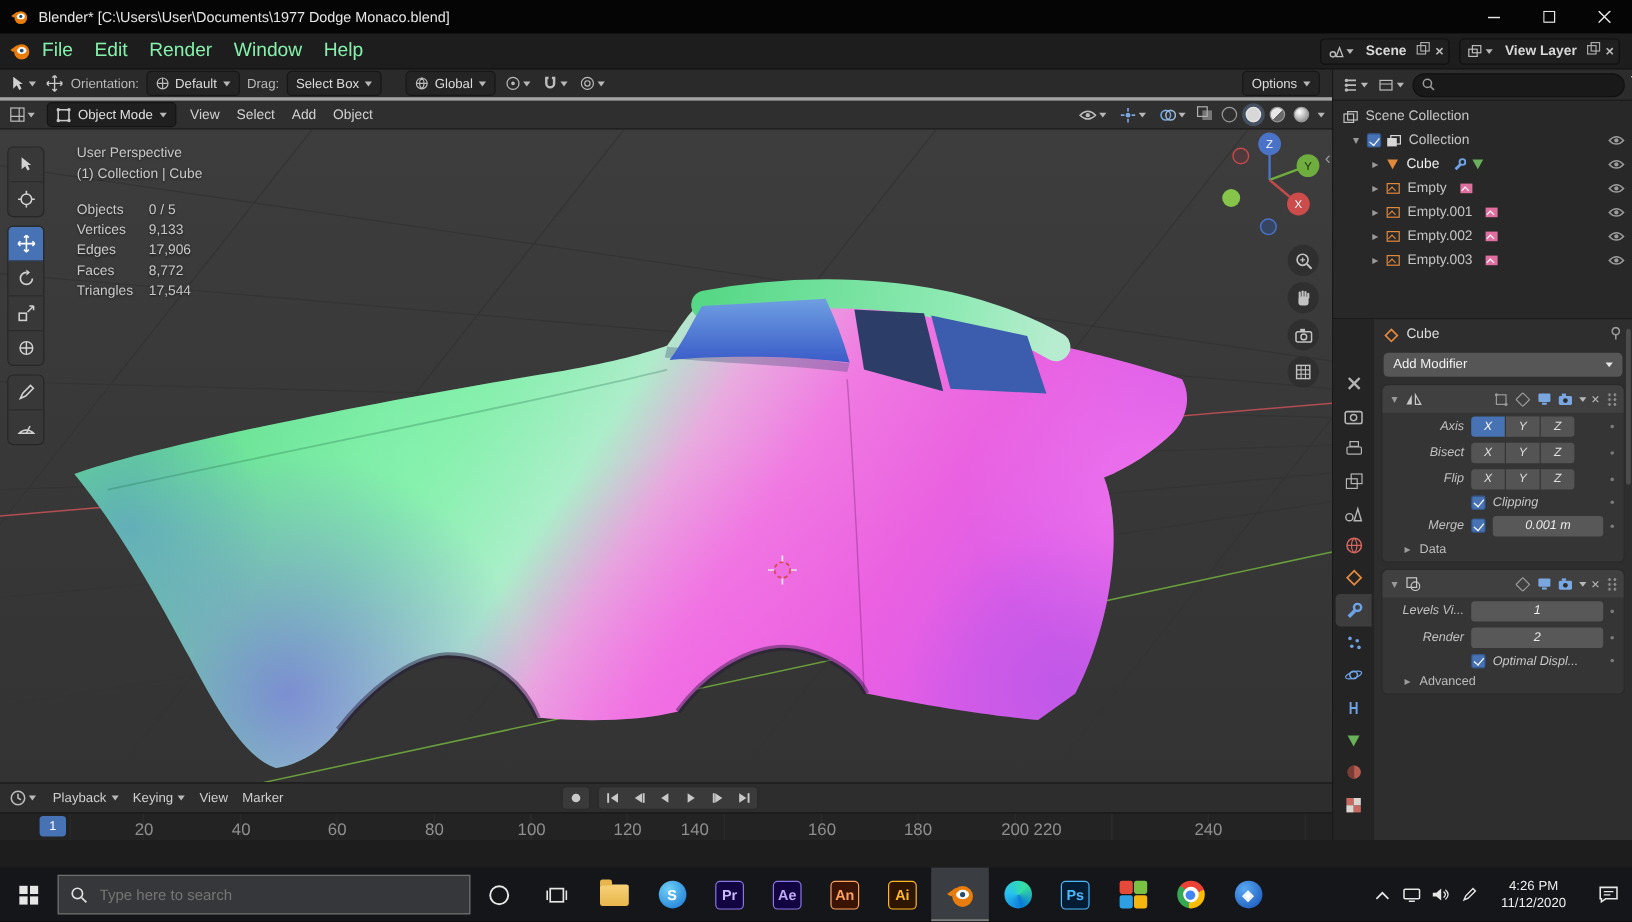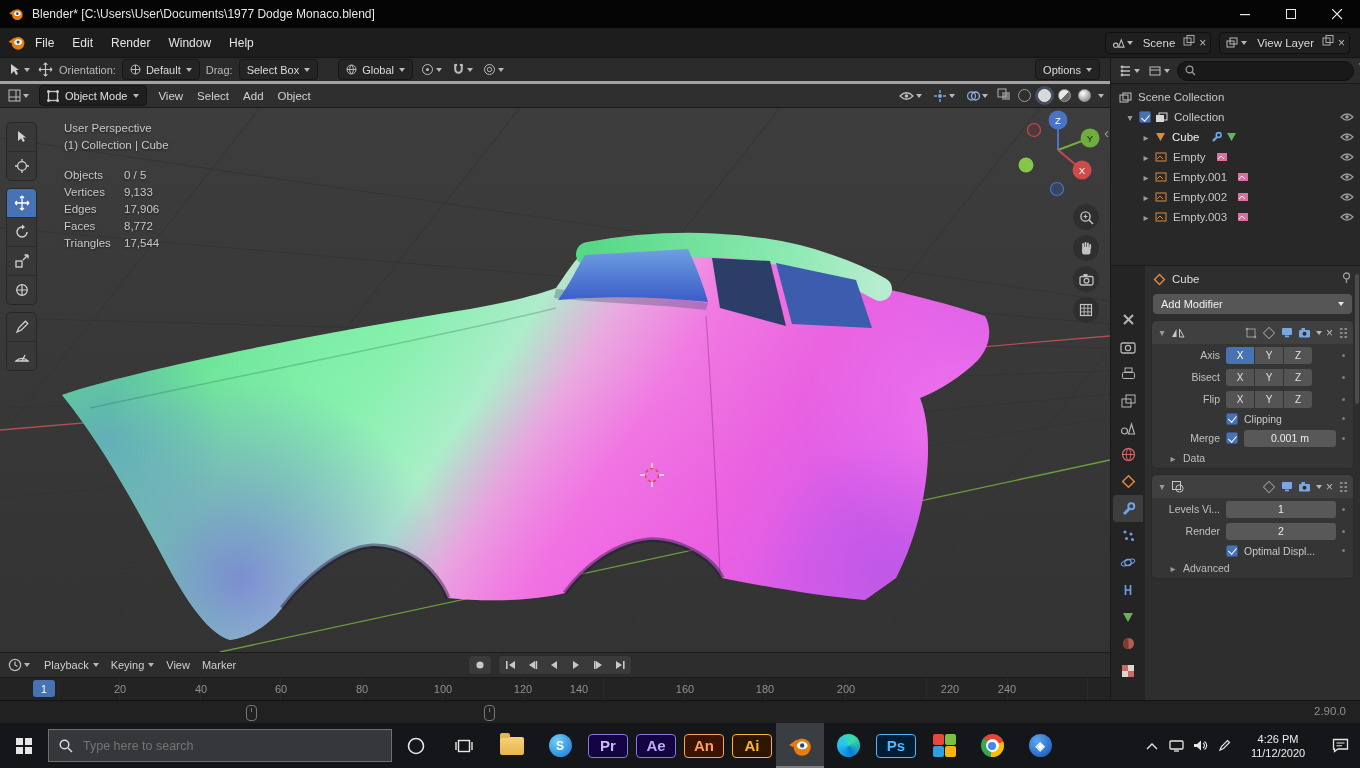--- a/index.html
+++ b/index.html
@@ -6,25 +6,25 @@
   #root{position:relative;width:1360px;height:768px;overflow:hidden;font-family:"Liberation Sans",sans-serif;font-size:12px;color:#d0d0d0;background:#1d1d1d;}
   .abs{position:absolute;}
   .cv{width:0;height:0;border-left:3.5px solid transparent;border-right:3.5px solid transparent;border-top:4px solid #b8b8b8;display:inline-block;flex-shrink:0;}
   
   .titlebar{left:0;top:0;width:1360px;height:28px;background:#050505;display:flex;align-items:center;color:#e6e6e6;}
   .titlebar .t-title{margin-left:8px;font-size:12px;}
   .wbtns{margin-left:auto;display:flex;height:28px;}
   .wbtn{width:46px;height:28px;display:flex;align-items:center;justify-content:center;}
   
   .topbar{left:0;top:28px;width:1360px;height:30px;background:#1d1d1d;display:flex;align-items:center;border-bottom:1px solid #131313;box-sizing:border-box;}
-  .menu-item{padding:0 9px;color:#e5e5e5;font-size:12px;cursor:default;}
+  .menu-item{padding:0 9px;color:#86efac;font-size:16px;cursor:default;}
   .wtabs{display:flex;align-items:flex-end;height:30px;margin-left:14px;}
   .wtab{padding:6px 10px 7px;font-size:11.5px;color:#999;border-radius:5px 5px 0 0;}
   .wtab.active{background:#3d3d3d;color:#e8e8e8;}
-  .idpill{display:flex;align-items:center;background:#1f1f1f;border:1px solid #101010;border-radius:4px;height:20px;padding:0 4px;gap:4px;}
+  .idpill{display:flex;align-items:center;background:#1f1f1f;border:1px solid #101010;border-radius:4px;height:20px;padding:0 4px;gap:4px;font-weight:bold;}
   .idpill .txt{color:#d8d8d8;font-size:11.5px;padding:0 4px;}
   .iconbtn{display:flex;align-items:center;gap:2px;padding:0 2px;}
   
   .toolsettings{left:0;top:58px;width:1110px;height:26px;background:#2a2a2a;border-bottom:3px solid #a3a3a3;box-sizing:border-box;display:flex;align-items:center;gap:6px;padding:0 6px;}
   .ts-label{color:#b9b9b9;font-size:11px;}
   .dd{display:flex;align-items:center;gap:5px;background:#242424;border:1px solid #171717;border-radius:4px;height:19px;padding:0 7px;font-size:11px;color:#dcdcdc;}
   
   .outheader{left:1110px;top:58px;width:250px;height:26px;background:#2c2c2c;border-bottom:1px solid #191919;border-left:1px solid #181818;box-sizing:border-box;display:flex;align-items:center;gap:5px;padding:0 6px;}
   .searchbox{flex:1;display:flex;align-items:center;gap:4px;background:#191919;border:1px solid #101010;border-radius:10px;height:18px;padding:0 7px;}
   .searchbox input{flex:1;background:transparent;border:none;outline:none;color:#ccc;font-size:11px;min-width:0;}
@@ -50,21 +50,21 @@
   .navbtn{width:26px;height:26px;border-radius:50%;background:rgba(44,44,44,.75);display:flex;align-items:center;justify-content:center;}
   .navcol{right:11px;top:96px;display:flex;flex-direction:column;gap:5px;}
   .collapse-arrow{right:1px;top:16px;color:#9a9a9a;font-size:15px;}
   
   .tlheader{left:0;top:652px;width:1110px;height:25px;background:#2d2d2d;border-top:1px solid #1c1c1c;box-sizing:border-box;display:flex;align-items:center;gap:12px;padding:0 6px;}
   .tl-menu{color:#cfcfcf;font-size:11px;display:flex;align-items:center;gap:4px;}
   .transport{position:absolute;left:468px;top:655px;display:flex;gap:6px;align-items:center;}
   .tr-pill{display:flex;background:#3a3a3a;border:1px solid #2a2a2a;border-radius:4px;height:18px;align-items:center;}
   .tr-btn{width:22px;height:18px;display:flex;align-items:center;justify-content:center;}
   .tlruler{left:0;top:677px;width:1110px;height:23px;background:#232323;border-top:1px solid #1a1a1a;box-sizing:border-box;background-image:repeating-linear-gradient(90deg,#2b2b2b 0 1px,transparent 1px 80.7px);background-position:119px 0;}
-  .tick{position:absolute;top:5px;transform:translateX(-50%);color:#8f8f8f;font-size:11px;}
+  .tick{position:absolute;top:5px;transform:translateX(-50%);color:#8f8f8f;font-size:14px;}
   .playhead{position:absolute;left:33px;top:2px;width:22px;height:17px;background:#4772b3;border-radius:3px;color:#fff;font-size:10.5px;display:flex;align-items:center;justify-content:center;}
   
   .outliner{left:1110px;top:84px;width:250px;height:181px;background:#282828;border-left:1px solid #181818;box-sizing:border-box;padding-top:3px;}
   .orow{display:flex;align-items:center;height:20px;font-size:11.5px;color:#c5c5c5;gap:4px;padding-right:6px;}
   .orow .lbl{margin-left:2px;}
   .orow .spacer{flex:1;}
   .disc{color:#9a9a9a;font-size:10px;width:10px;text-align:center;flex-shrink:0;}
   .cb{width:12px;height:12px;border-radius:2px;background:#545454;border:1px solid #333;box-sizing:border-box;position:relative;flex-shrink:0;}
   .cb.on{background:#4772b3;border-color:#35578a;}
   .cb.on::after{content:"";position:absolute;left:3px;top:0.5px;width:3.5px;height:7px;border:solid #fff;border-width:0 1.6px 1.6px 0;transform:rotate(40deg);}
@@ -73,21 +73,21 @@
   .ptabs{width:34px;background:#242424;padding-top:40px;display:flex;flex-direction:column;align-items:center;}
   .ptab{width:30px;height:27px;display:flex;align-items:center;justify-content:center;border-radius:4px 0 0 4px;}
   .ptab.active{background:#3d3d3d;}
   .pmain{flex:1;position:relative;}
   .bcrow{display:flex;align-items:center;gap:6px;height:26px;padding:0 8px;font-size:11.5px;color:#dedede;}
   .addmod{margin:2px 8px 6px;background:#565656;border-radius:4px;height:20px;display:flex;align-items:center;padding:0 8px;font-size:11px;color:#f0f0f0;justify-content:space-between;}
   .mod{background:#353535;border:1px solid #2a2a2a;border-radius:5px;margin:5px 6px;}
   .modhead{height:23px;background:#404040;border-radius:5px 5px 0 0;display:flex;align-items:center;gap:4px;padding:0 5px;}
   .mtog{width:14px;height:14px;border-radius:2px;display:flex;align-items:center;justify-content:center;}
   .grip{width:9px;height:12px;background:radial-gradient(circle,#8d8d8d 1px,transparent 1.3px);background-size:4.5px 4px;margin-left:2px;}
-  .prow{display:flex;align-items:center;gap:6px;padding:2.5px 8px;}
+  .prow{display:flex;align-items:center;gap:6px;padding:2.5px 8px;font-style:italic;}
   .plab{width:60px;text-align:right;color:#c0c0c0;font-size:10.5px;flex-shrink:0;}
   .seg{display:flex;gap:1px;}
   .seg b{width:28px;height:17px;background:#545454;color:#e0e0e0;font-weight:normal;font-size:10px;display:flex;align-items:center;justify-content:center;}
   .seg b:first-child{border-radius:3px 0 0 3px;}
   .seg b:last-child{border-radius:0 3px 3px 0;}
   .seg b.on{background:#4772b3;color:#fff;}
   .vfield{background:#585858;border-radius:3px;height:17px;color:#ececec;font-size:10.5px;display:flex;align-items:center;justify-content:center;flex:1;}
   .objfield{background:#1d1d1d;border:1px solid #131313;border-radius:3px 0 0 3px;height:17px;flex:1;display:flex;align-items:center;padding:0 4px;}
   .eyedrop{width:18px;height:17px;background:#3c3c3c;border-radius:0 3px 3px 0;display:flex;align-items:center;justify-content:center;}
   .adot{width:3px;height:3px;border-radius:50%;background:#7a7a7a;margin-left:auto;flex-shrink:0;}
@@ -96,21 +96,21 @@
   
   .statusbar{left:0;top:700px;width:1360px;height:23px;background:#212121;border-top:1px solid #121212;box-sizing:border-box;}
   .mpill{position:absolute;top:4px;width:9px;height:14px;border:1px solid #787878;border-radius:4px;}
   .mpill::after{content:"";position:absolute;left:3.5px;top:2px;width:1px;height:4px;background:#787878;}
   .sb-version{position:absolute;right:14px;top:4px;color:#8f8f8f;font-size:11.5px;}
   
   .taskbar{left:0;top:723px;width:1360px;height:45px;background:#15161a;display:flex;align-items:center;}
   .tb-slot{width:48px;height:45px;display:flex;align-items:center;justify-content:center;flex-shrink:0;} 
   .tb-search{width:344px;height:33px;background:#36373b;border:1px solid #707070;box-sizing:border-box;display:flex;align-items:center;gap:8px;padding:0 10px;flex-shrink:0;}
   .tb-search input{flex:1;background:transparent;border:none;outline:none;color:#c9c9c9;font-size:12.5px;}
-  .ad{width:40px;height:24px;border-radius:4px;display:flex;align-items:center;justify-content:center;font-size:15px;font-weight:bold;border:1.5px solid;box-sizing:border-box;text-align:right;}
+  .ad{width:24px;height:24px;border-radius:4px;display:flex;align-items:center;justify-content:center;font-size:12px;font-weight:bold;border:1.5px solid;box-sizing:border-box;text-align:right;}
   .ad.pr{color:#c9b8ff;background:#120440;border-color:#8a75e8;}
   .ad.ae{color:#c0a8f8;background:#120440;border-color:#8a75e8;}
   .ad.an{color:#ff9f5a;background:#3a1400;border-color:#ff9f5a;}
   .ad.ai{color:#ffb629;background:#2e1500;border-color:#ffb629;}
   .ad.ps{color:#4db8ff;background:#001d33;border-color:#4db8ff;}
   .chrome{position:relative;width:23px;height:23px;border-radius:50%;background:conic-gradient(from -50deg,#ea4335 0 120deg,#fbbc05 0 240deg,#34a853 0 360deg);}
   .chrome::before{content:"";position:absolute;left:5px;top:5px;width:13px;height:13px;border-radius:50%;background:#fff;}
   .chrome::after{content:"";position:absolute;left:7.5px;top:7.5px;width:8px;height:8px;border-radius:50%;background:#4285f4;}
   .edge{width:23px;height:23px;border-radius:50%;background:conic-gradient(from 160deg,#0b7bd6,#29c3f0,#35e0a1,#0b7bd6);}
   .blueapp{width:23px;height:23px;border-radius:50%;background:radial-gradient(circle at 35% 30%,#6fd0f8,#1673d2);display:flex;align-items:center;justify-content:center;color:#fff;font-weight:bold;font-size:12px;}
@@ -644,21 +644,21 @@
     <span class="tick" style="left:120px">20</span>
     <span class="tick" style="left:201px">40</span>
     <span class="tick" style="left:281px">60</span>
     <span class="tick" style="left:362px">80</span>
     <span class="tick" style="left:443px">100</span>
     <span class="tick" style="left:523px">120</span>
     <span class="tick" style="left:579px">140</span>
     <span class="tick" style="left:685px">160</span>
     <span class="tick" style="left:765px">180</span>
     <span class="tick" style="left:846px">200</span>
-    <span class="tick" style="left:950px">220</span>
+    <span class="tick" style="left:873px">220</span>
     <span class="tick" style="left:1007px">240</span>
   </div>
 
   <div class="abs outliner">
     <div class="orow" style="padding-left:8px">
       <svg width="13" height="11">
           <rect x="1" y="3" width="8" height="7" fill="none" stroke="#c0c0c0"></rect>
           <rect x="4" y="1" width="8" height="7" fill="none" stroke="#c0c0c0"></rect>
         </svg>
       <span class="lbl">Scene Collection</span>
@@ -999,25 +999,20 @@
         </div>
         <div class="subrow">
             <span class="disc">▸</span>
             <span>Advanced</span>
           </div>
       </div>
       <div class="pscroll"></div>
     </div>
   </div>
 
-  <div class="abs statusbar">
-    <span class="mpill" style="left:246px"></span>
-    <span class="mpill" style="left:484px"></span>
-    <span class="sb-version">2.90.0</span>
-  </div>
 
   <div class="abs taskbar">
     <div class="tb-slot">
       <svg width="16" height="16">
           <rect x="0" y="0" width="7" height="7" fill="#e6e6e6"></rect>
           <rect x="9" y="0" width="7" height="7" fill="#e6e6e6"></rect>
           <rect x="0" y="9" width="7" height="7" fill="#e6e6e6"></rect>
           <rect x="9" y="9" width="7" height="7" fill="#e6e6e6"></rect>
         </svg>
     </div>

